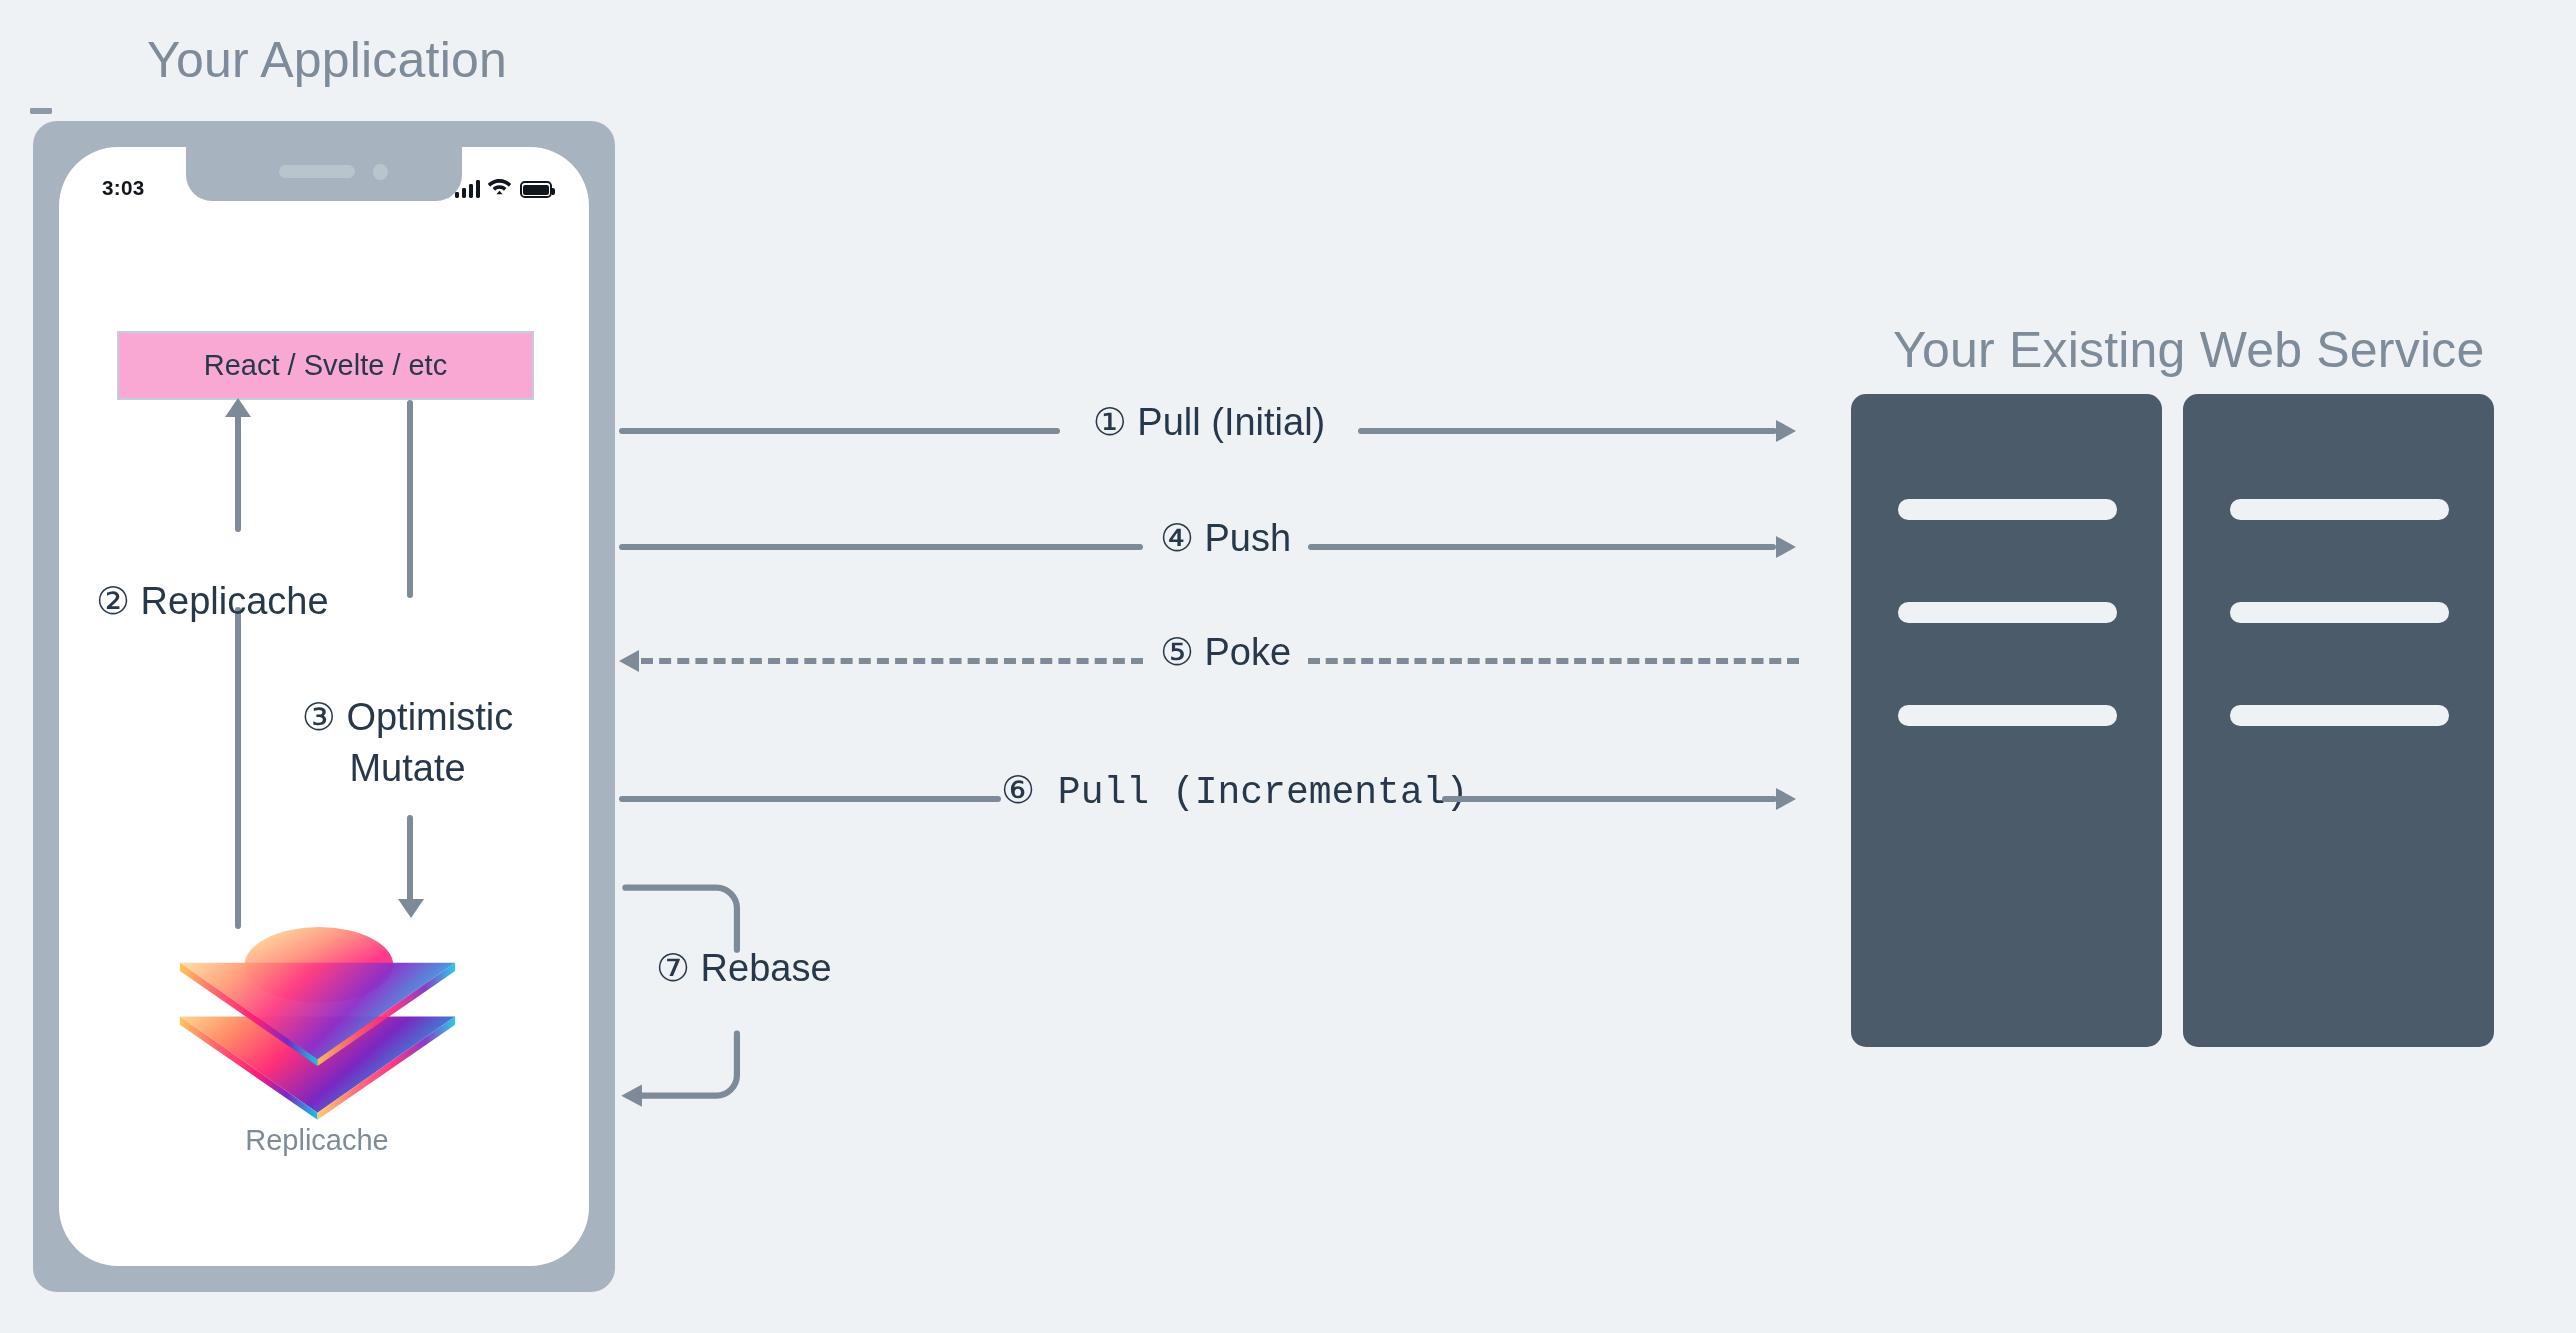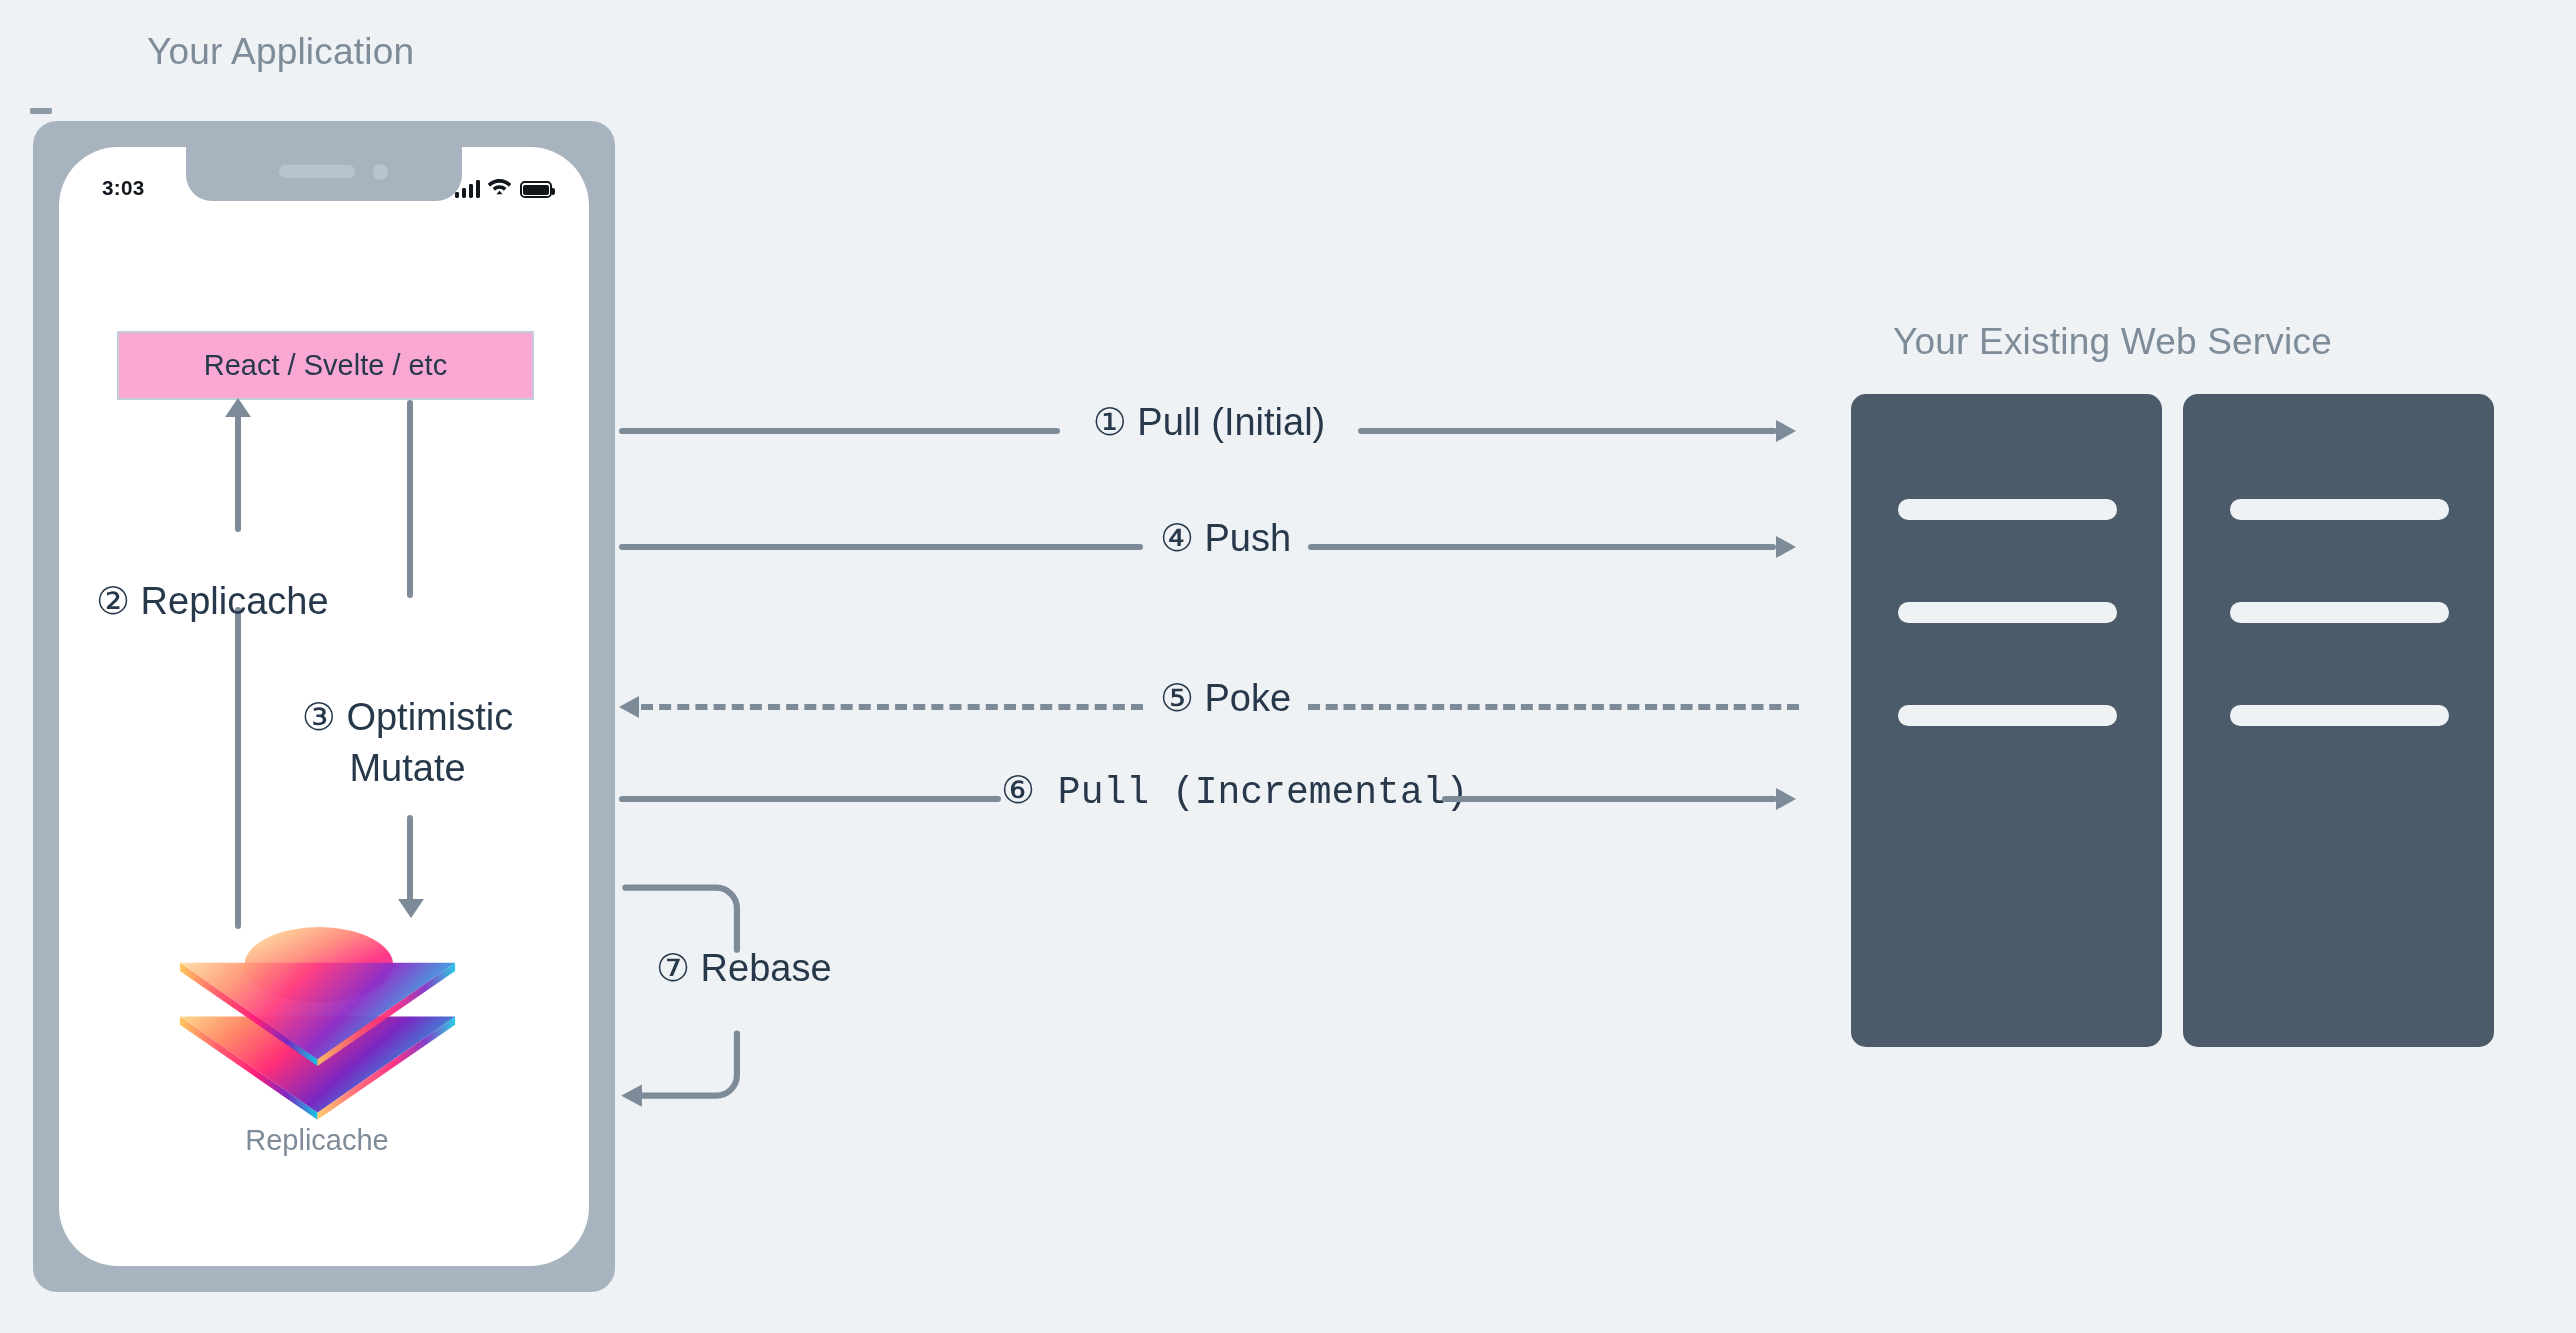--- a/index.html
+++ b/index.html
@@ -15,21 +15,21 @@
     width: 2576px;
     height: 1334px;
     background: #eff2f5;
     overflow: hidden;
   }
 
   
   .section-title {
     position: absolute;
     color: #7e8c9a;
-    font-size: 37px;
+    font-size: 50px;
     font-weight: 400;
     letter-spacing: 0.2px;
     white-space: nowrap;
   }
   #app-title  { left: 147px;  top: 31px; }
   #svc-title  { left: 1893px; top: 321px; }
 
   
   #tick-mark {
     position: absolute;
@@ -235,21 +235,21 @@
     top: -27.6px;
     font-size: 38px;
     color: #27384a;
     white-space: nowrap;
     text-align: center;
   }
 
   
   #row-pull-initial      { top: 428px; width: 1179px; }
   #row-push              { top: 544px; width: 1179px; }
-  #row-poke              { top: 704px; width: 1179px; text-decoration: underline; }
+  #row-poke              { top: 658px; width: 1179px; text-decoration: underline; }
   #row-pull-incremental  { top: 796px; width: 1179px; font-family: Liberation Mono, monospace; }
 
   
   #rebase-loop { position: absolute; left: 613px; top: 878px; }
   #rebase-label {
     position: absolute;
     left: 656px;
     top: 946px;
     font-size: 38px;
     color: #27384a;

